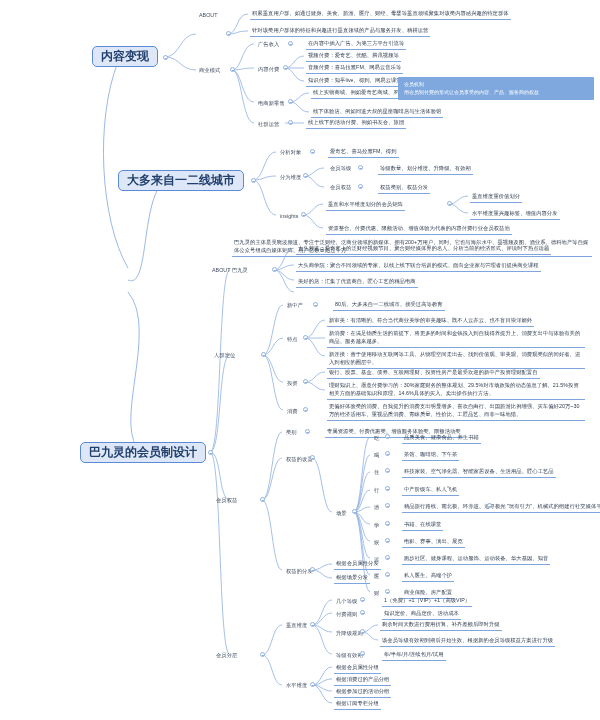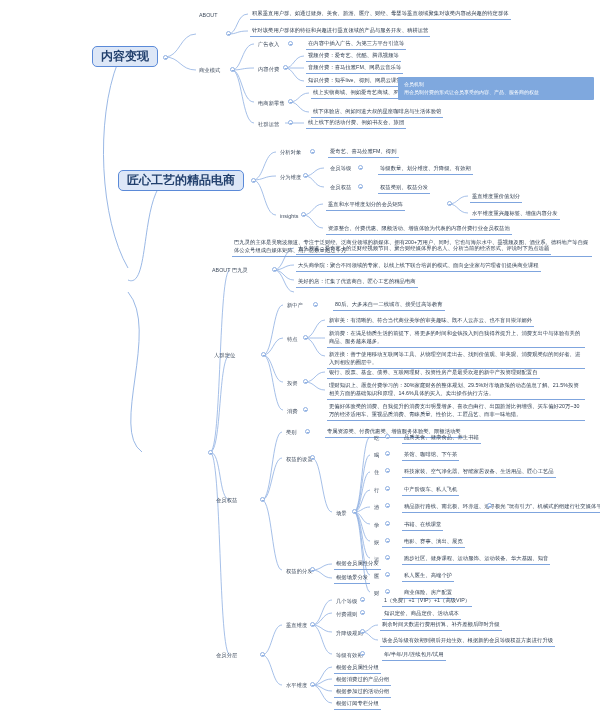--- a/index.html
+++ b/index.html
@@ -232,21 +232,21 @@
   <div class="t" style="left:311px; top:88px;">线上实物商城、例如爱奇艺商城、罗辑思维商城等</div>
   <div class="t" style="left:311px; top:107px;">线下体验店、例如同道大叔的星座咖啡店与生活体验馆</div>
 
   <div class="t lbl" style="left:256px; top:120px;">社群运营</div>
   <div class="knob" style="left:288px; top:120px;"></div>
   <div class="t" style="left:306px; top:118px;">线上线下的活动付费、例如书友会、旅团</div>
 
   <div class="note" style="left:398px; top:77px; width:196px;">会员机制
 用会员制付费的形式让会员享受的内容、产品、服务商的权益</div>
 
-  <div class="l1-node" style="left:118px; top:170px;">匠心工艺的精品电商</div>
+  <div class="l1-node" style="left:118px; top:170px;">大多来自一二线城市</div>
   <div class="knob" style="left:251px; top:178px;"></div>
 
   <div class="t lbl" style="left:278px; top:148px;">分析对象</div>
   <div class="knob" style="left:310px; top:149px;"></div>
   <div class="t" style="left:328px; top:147px;">爱奇艺、喜马拉雅FM、得到</div>
 
   <div class="t lbl" style="left:278px; top:173px;">分为维度</div>
   <div class="knob" style="left:303px; top:173px;"></div>
   <div class="t lbl" style="left:328px; top:164px;">会员等级</div>
   <div class="knob" style="left:358px; top:165px;"></div>
@@ -256,20 +256,21 @@
   <div class="t" style="left:378px; top:183px;">权益类别、权益分发</div>
 
   <div class="t lbl" style="left:278px; top:212px;">insights</div>
   <div class="knob" style="left:301px; top:212px;"></div>
   <div class="t" style="left:326px; top:200px;">垂直和水平维度划分的会员矩阵</div>
   <div class="knob" style="left:447px; top:201px;"></div>
   <div class="t" style="left:470px; top:192px;">垂直维度重价值划分</div>
   <div class="t" style="left:470px; top:209px;">水平维度重兴趣标签、增值内容分发</div>
   <div class="t" style="left:326px; top:224px;">资源整合、付费优惠、限额活动、增值体验为代表的内容付费行业会员权益池</div>
 
+  <div class="l1-node" style="left:80px; top:442px;">巴九灵的会员制设计</div>
   <div class="knob" style="left:208px; top:450px;"></div>
 
   <div class="t lbl" style="left:210px; top:266px;">ABOUT 巴九灵</div>
   <div class="knob" style="left:272px; top:267px;"></div>
   <div class="t two" style="left:232px; top:238px; width:360px; white-space:normal;">巴九灵的主体是吴晓波频道、专注于泛财经、泛商业领域的新媒体、拥有200+万用户、同时、它也与海尔水中、垂视频及图、酒业系、德科地产等自媒体公众号组成自媒体矩阵、用户总数量超过千万</div>
   <div class="t" style="left:296px; top:244px;">大头频道：爱奇艺上的泛财经视频节目、聚合财经媒体界的名人、分析当前的经济形式、评说时下热点话题</div>
   <div class="t" style="left:296px; top:261px;">大头商学院：聚合不同领域的专家、以线上线下联合培训的模式、面向企业家与管理者们提供商业课程</div>
   <div class="t" style="left:296px; top:277px;">美好的店：汇集了优选商自、匠心工艺的精品电商</div>
 
   <div class="t lbl" style="left:212px; top:351px;">人群定位</div>

